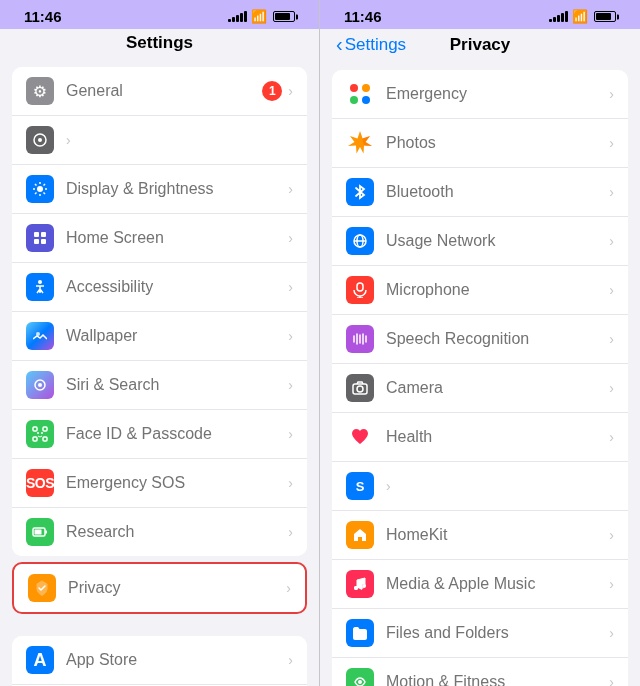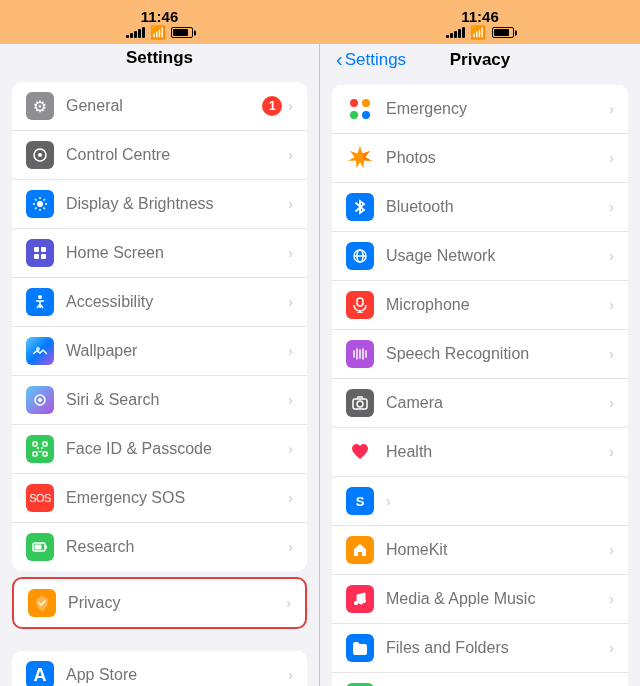--- a/index.html
+++ b/index.html
@@ -32,22 +32,21 @@
       flex-direction: column;
       overflow: hidden;
     }
 
     
     .status-bar {
       display: flex;
       justify-content: space-between;
       align-items: center;
       padding: 8px 24px 4px;
-      background: #fdba74;
-      flex-direction: column;
+      background: #c4b5fd;
     }
     .status-time {
       font-size: 15px;
       font-weight: 600;
       color: #000;
     }
     .status-icons {
       display: flex;
       align-items: center;
       gap: 5px;
@@ -260,21 +259,20 @@
         <span class="chevron-right">›</span>
       </div>
 
       <div class="settings-row">
         <div class="row-icon" style="background:#636366">
           <svg width="16" height="16" viewBox="0 0 16 16" fill="white">
             <circle cx="8" cy="8" r="6" fill="none" stroke="white" stroke-width="1.5"></circle>
             <circle cx="8" cy="8" r="2" fill="white"></circle>
           </svg>
         </div>
-        <span class="row-label">Control Centre</span>
         <span class="chevron-right">›</span>
       </div>
 
       <div class="settings-row">
         <div class="row-icon bg-blue">
           <svg width="16" height="16" viewBox="0 0 16 16" fill="white">
             <circle cx="8" cy="8" r="3" fill="white"></circle>
             <line x1="8" y1="1" x2="8" y2="3" stroke="white" stroke-width="1.5"></line>
             <line x1="8" y1="13" x2="8" y2="15" stroke="white" stroke-width="1.5"></line>
             <line x1="1" y1="8" x2="3" y2="8" stroke="white" stroke-width="1.5"></line>
@@ -345,21 +343,21 @@
             <circle cx="6" cy="7" r="1" fill="white"></circle>
             <circle cx="10" cy="7" r="1" fill="white"></circle>
             <path d="M6 10 Q8 12 10 10" stroke="white" stroke-width="1" fill="none"></path>
           </svg>
         </div>
         <span class="row-label">Face ID &amp; Passcode</span>
         <span class="chevron-right">›</span>
       </div>
 
       <div class="settings-row">
-        <div class="row-icon bg-red" style="font-size:11px;font-weight:400;letter-spacing:-0.5px">SOS</div>
+        <div class="row-icon bg-red" style="font-size:14px;font-weight:700;letter-spacing:-0.5px">SOS</div>
         <span class="row-label">Emergency SOS</span>
         <span class="chevron-right">›</span>
       </div>
 
       <div class="settings-row">
         <div class="row-icon bg-green">
           <svg width="16" height="16" viewBox="0 0 16 16" fill="none">
             <rect x="1" y="4" width="12" height="8" rx="1.5" stroke="white" stroke-width="1.5"></rect>
             <rect x="13" y="6.5" width="2" height="3" rx="0.5" fill="white"></rect>
             <rect x="2.5" y="5.5" width="7" height="5" rx="0.5" fill="white"></rect>

